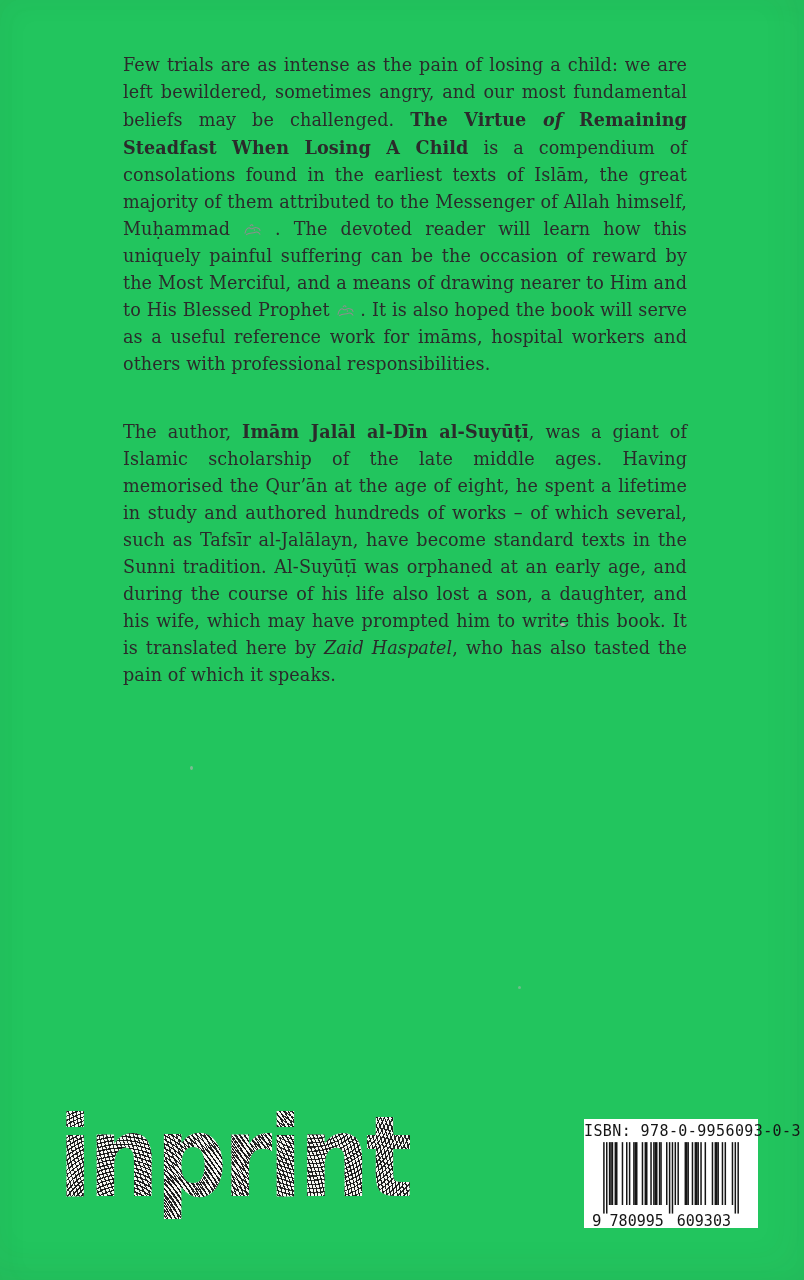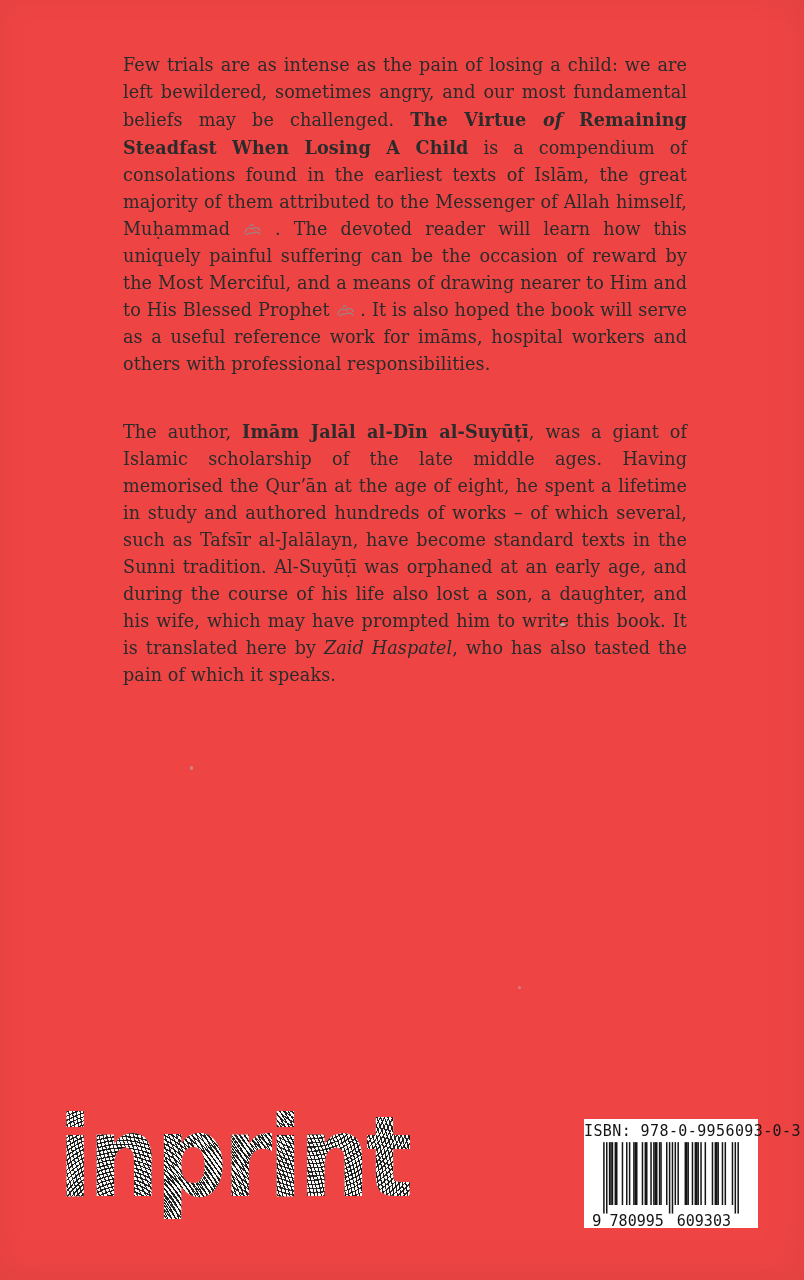--- a/index.html
+++ b/index.html
@@ -1,19 +1,19 @@
 <!DOCTYPE html>
 <html><head>
 <meta charset="utf-8">
 <style>
   html,body{margin:0;padding:0;background:#ffffff;}
   .cover{
     position:relative;
     width:804px;height:1280px;
-    background:#ef4444;
+    background:#22c55e;
     overflow:hidden;
     font-family:"DejaVu Serif","Liberation Serif",serif;
     color:#2b2b2b;
   }
   .vignette{
     position:absolute;inset:0;pointer-events:none;
     box-shadow:inset -12px -14px 34px rgba(70,62,54,.05), inset 8px 6px 26px rgba(70,62,54,.03);
   }
   
   .text-block{

